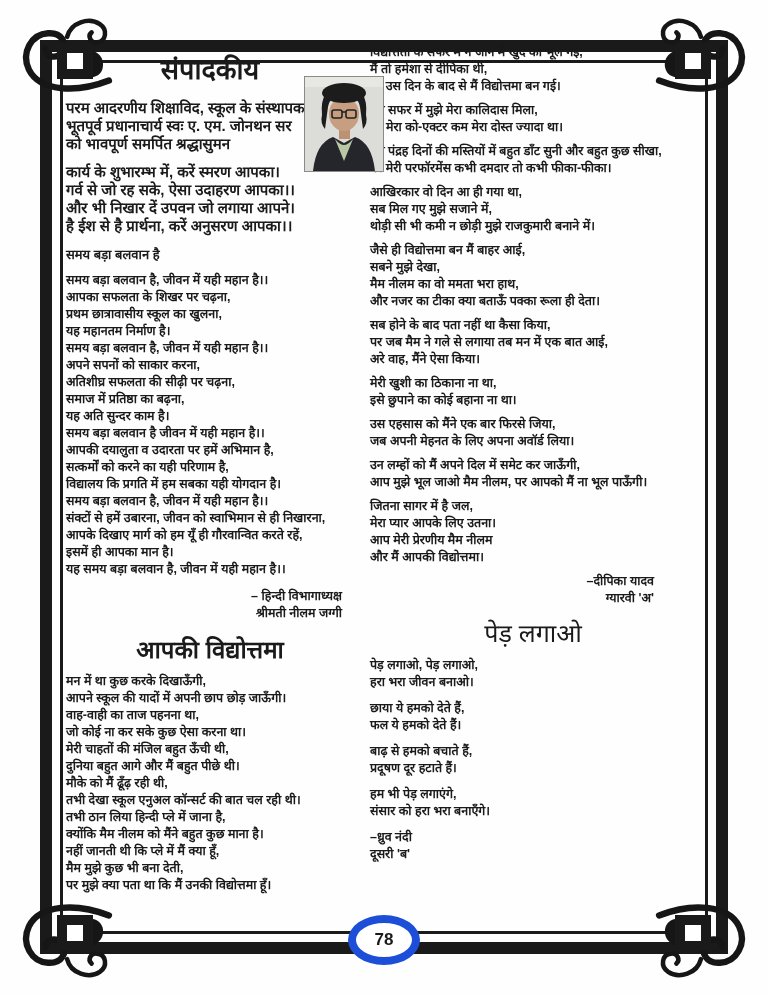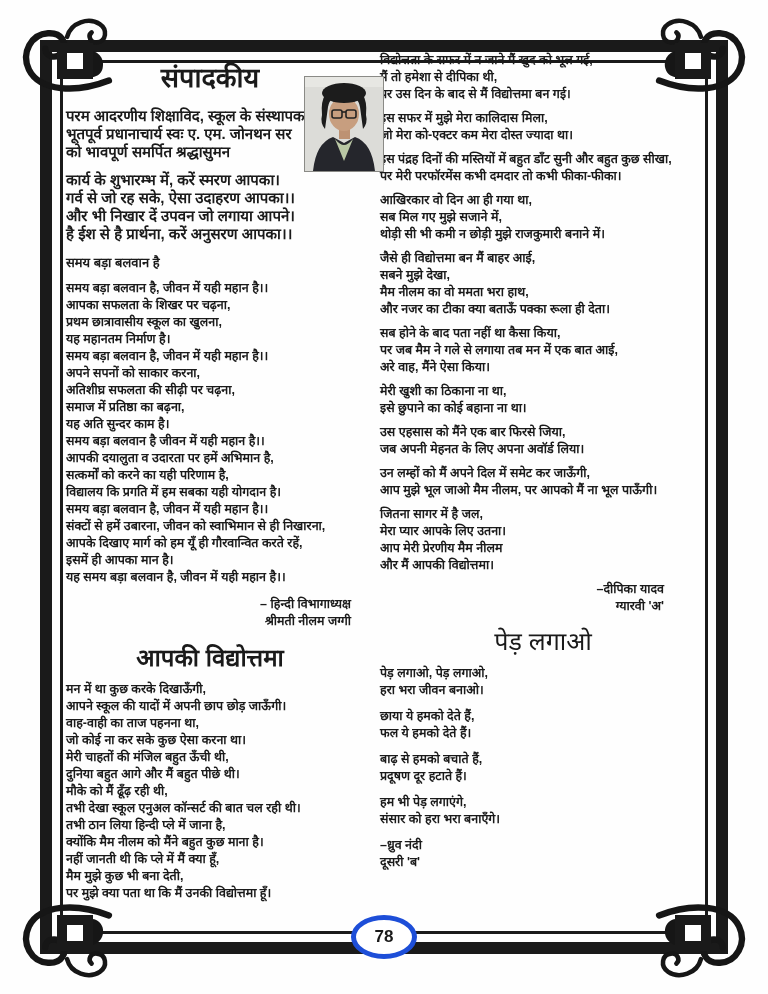--- a/index.html
+++ b/index.html
@@ -15,39 +15,39 @@
   .corner.tr{right:57px;top:43px;}
   .corner.bl{left:57px;bottom:43px;}
   .corner.br{right:57px;bottom:43px;}
   .flourish{position:absolute;width:100px;height:86px;z-index:2;}
   .fl-tl{left:18px;top:13px;}
   .fl-tr{right:18px;top:13px;transform:scaleX(-1);}
   .fl-bl{left:18px;bottom:11px;transform:scaleY(-1);}
   .fl-br{right:18px;bottom:11px;transform:scale(-1,-1);}
   .pagenum{
     position:absolute;left:50%;top:915px;transform:translateX(-50%);
-    width:56px;height:34px;background:#fff;border:5px solid #1d4ed8;border-radius:50%;
+    width:56px;height:34px;background:#fff;border:8px solid #1d4ed8;border-radius:50%;
     display:flex;align-items:center;justify-content:center;
     font-weight:bold;font-size:17px;z-index:4;
   }
   
-  .content{position:absolute;left:66px;top:52px;width:640px;display:flex;gap:26px;z-index:2;}
+  .content{position:absolute;left:66px;top:44px;width:640px;display:flex;gap:16px;z-index:2;}
   .col-left{width:288px;}
   .col-right{width:326px;}
   .lines{white-space:pre-line;}
   .btxt{font-size:12.5px;line-height:17px;font-weight:bold;}
   .ltxt{font-size:15px;line-height:18px;font-weight:bold;}
   h1.main{font-size:27px;font-weight:bold;text-align:center;margin:6px 0 12px 0;}
   h2.sect{font-size:24px;font-weight:bold;text-align:center;margin:10px 0 8px 0;}
   h2.tree{font-size:25px;font-weight:normal;text-align:center;margin:8px 0 8px 0;}
   .para{margin:0 0 10px 0;}
   .subtitle{font-size:13px;font-weight:bold;margin:2px 0 9px 0;}
   .stanza{margin:0 0 7px 0;}
   .stanza-c{text-align:left;margin:0 0 9px 0;}
-  .sig{text-align:right;margin:2px 3px 6px 0;}
+  .sig{text-align:right;margin:2px 12px 6px 0;}
   .sig-r1{text-align:right;padding-right:42px;margin:2px 0 2px 0;}
   .sig-r2{padding-right:48px;margin:2px 0 4px 0;}
   
   .photo{position:absolute;left:304px;top:76px;width:78px;height:94px;z-index:3;
     border:1px solid #8a8a86;background:#dcdcd8;}
   .photo svg{display:block;}
 </style>
 </head>
 <body>
 

